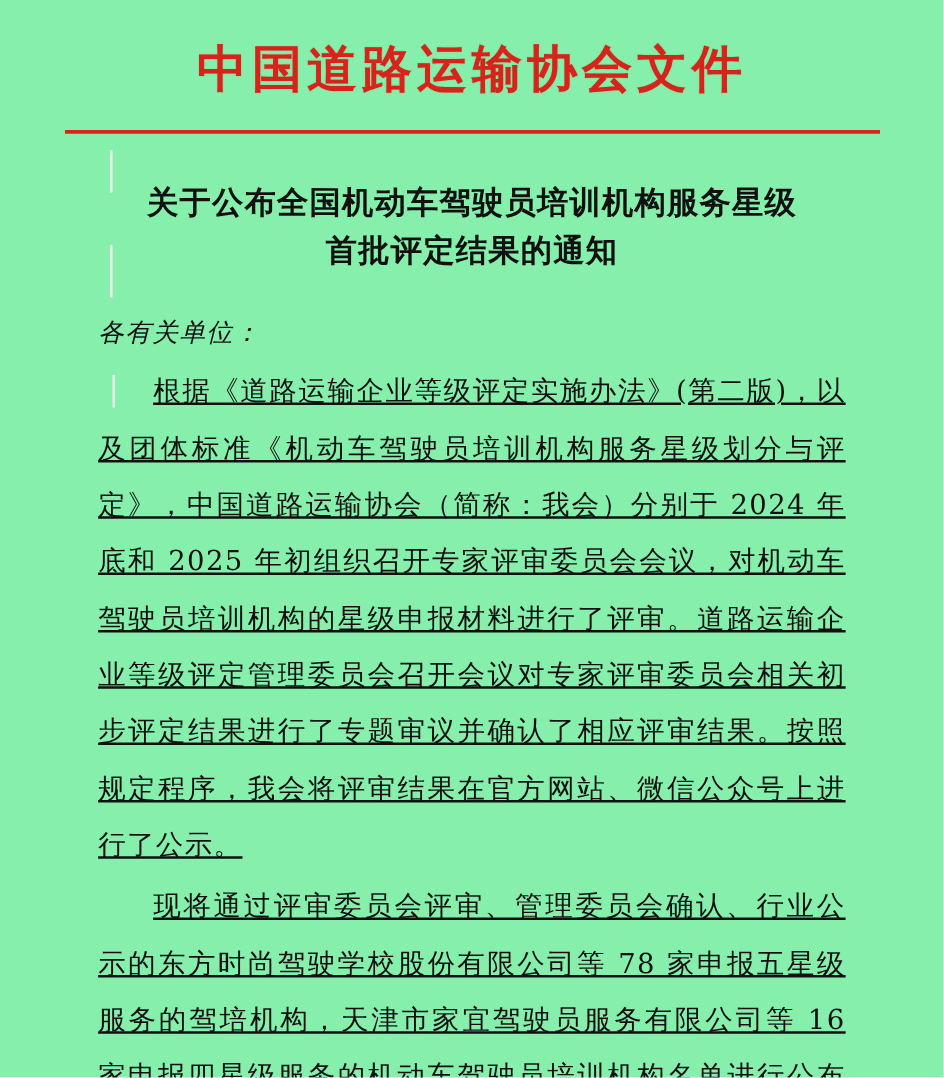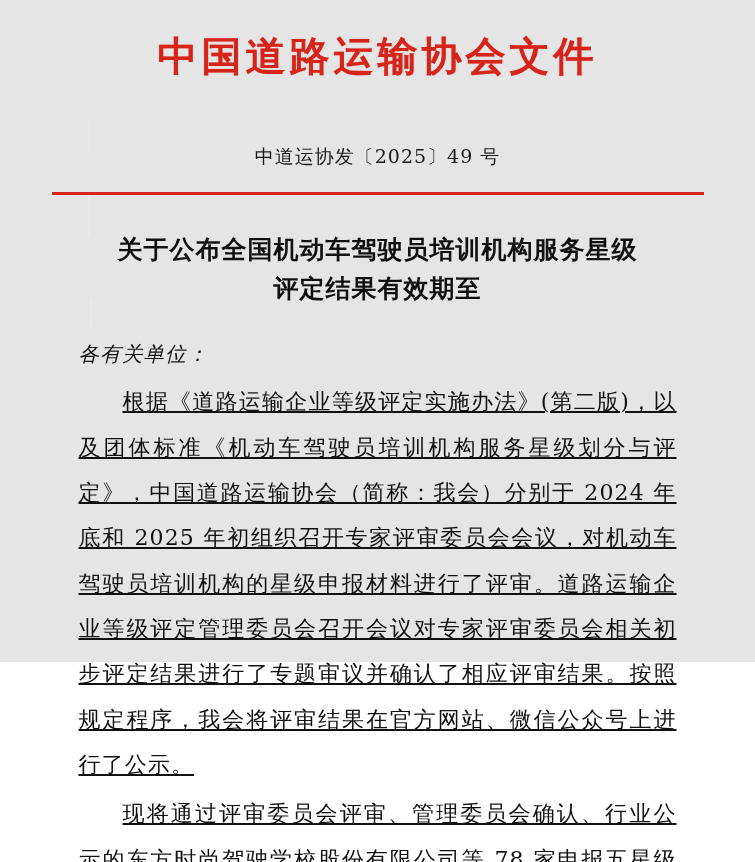--- a/index.html
+++ b/index.html
@@ -11,22 +11,22 @@
     width: 755px;
     height: 862px;
     font-family: "DejaVu Serif", "Liberation Serif", serif;
     color: #111111;
     overflow: hidden;
     position: relative;
   }
   .page {
     position: relative;
     width: 755px;
-    height: 662px;
-    background: #e5e5e5;
+    height: 862px;
+    background: #86efac;
     box-sizing: border-box;
   }
   
   .scan-mark {
     position: absolute;
     background: #e9e9e9;
     width: 2px;
   }
   .sm1 { left: 88px; top: 120px; height: 34px; }
   .sm2 { left: 88px; top: 196px; height: 42px; }
@@ -92,27 +92,26 @@
 <body>
 
 <div class="page">
 
   <div class="scan-mark sm1"></div>
   <div class="scan-mark sm2"></div>
   <div class="scan-mark sm3"></div>
 
   <div class="doc-title">中国道路运输协会文件</div>
 
-  <div class="doc-number">中道运协发〔2025〕49 号</div>
 
   <div class="red-rule"></div>
 
   <div class="subject">
     <div>关于公布全国机动车驾驶员培训机构服务星级</div>
-    <div>评定结果有效期至</div>
+    <div>首批评定结果的通知</div>
   </div>
 
   <div class="body-wrap">
     <div class="salutation">各有关单位：</div>
 
     <p class="para">根据《道路运输企业等级评定实施办法》(第二版)，以及团体标准《机动车驾驶员培训机构服务星级划分与评定》，中国道路运输协会（简称：我会）分别于 2024 年底和 2025 年初组织召开专家评审委员会会议，对机动车驾驶员培训机构的星级申报材料进行了评审。道路运输企业等级评定管理委员会召开会议对专家评审委员会相关初步评定结果进行了专题审议并确认了相应评审结果。按照规定程序，我会将评审结果在官方网站、微信公众号上进行了公示。</p>
 
     <p class="para">现将通过评审委员会评审、管理委员会确认、行业公示的东方时尚驾驶学校股份有限公司等 78 家申报五星级服务的驾培机构，天津市家宜驾驶员服务有限公司等 16 家申报四星级服务的机动车驾驶员培训机构名单进行公布（见附件）。评定结果有效期至 2028 年 5 月 30 日。</p>
   </div>
 

